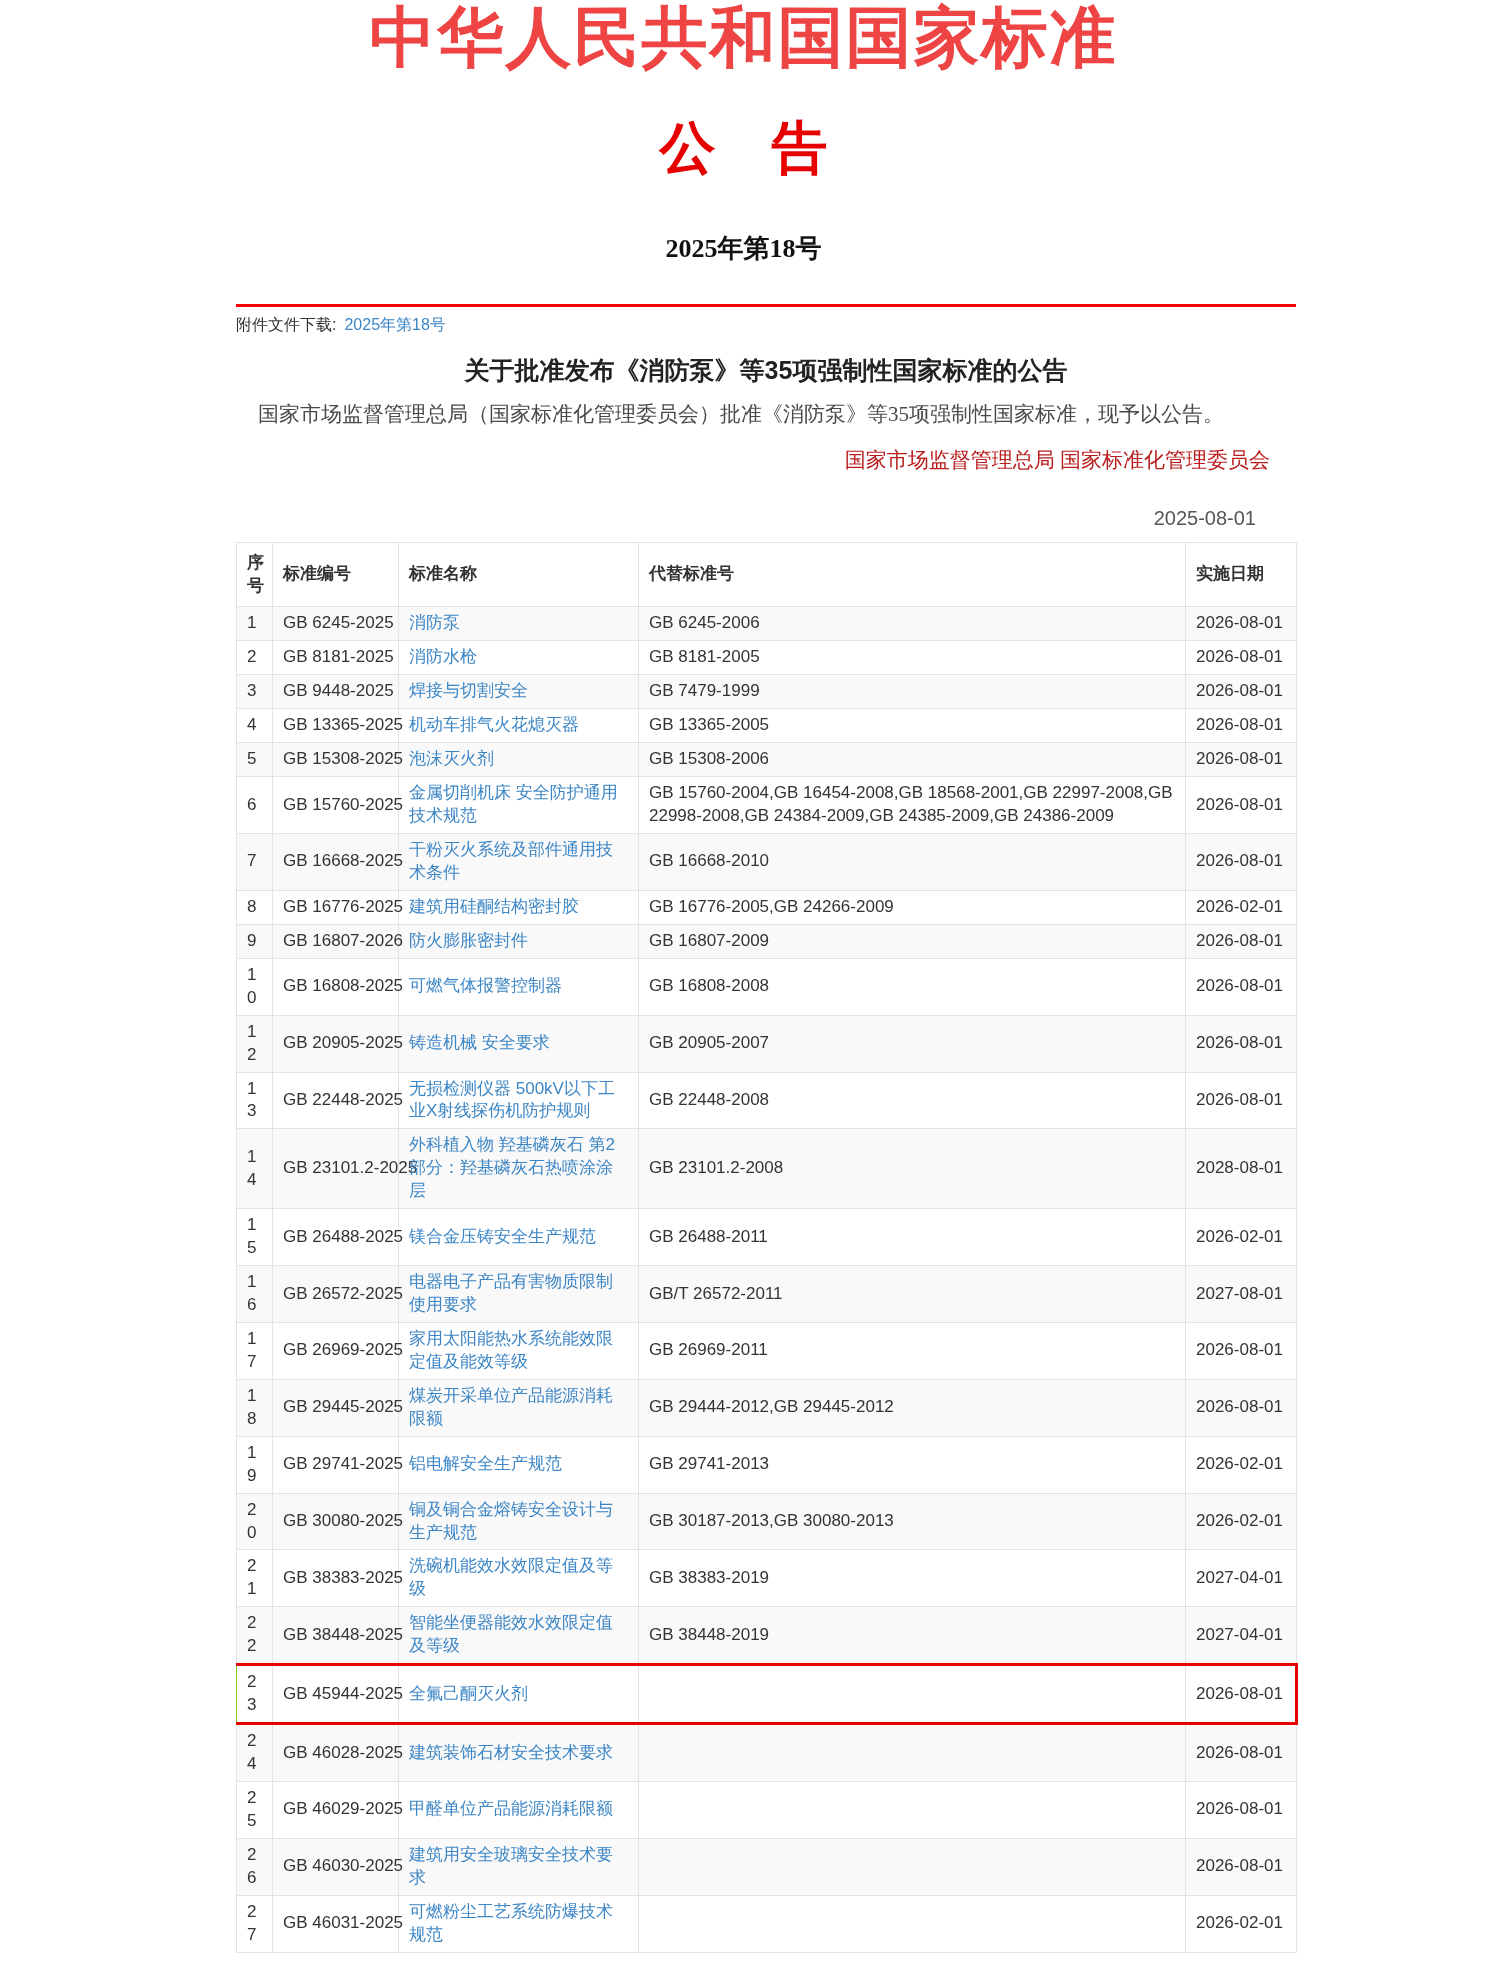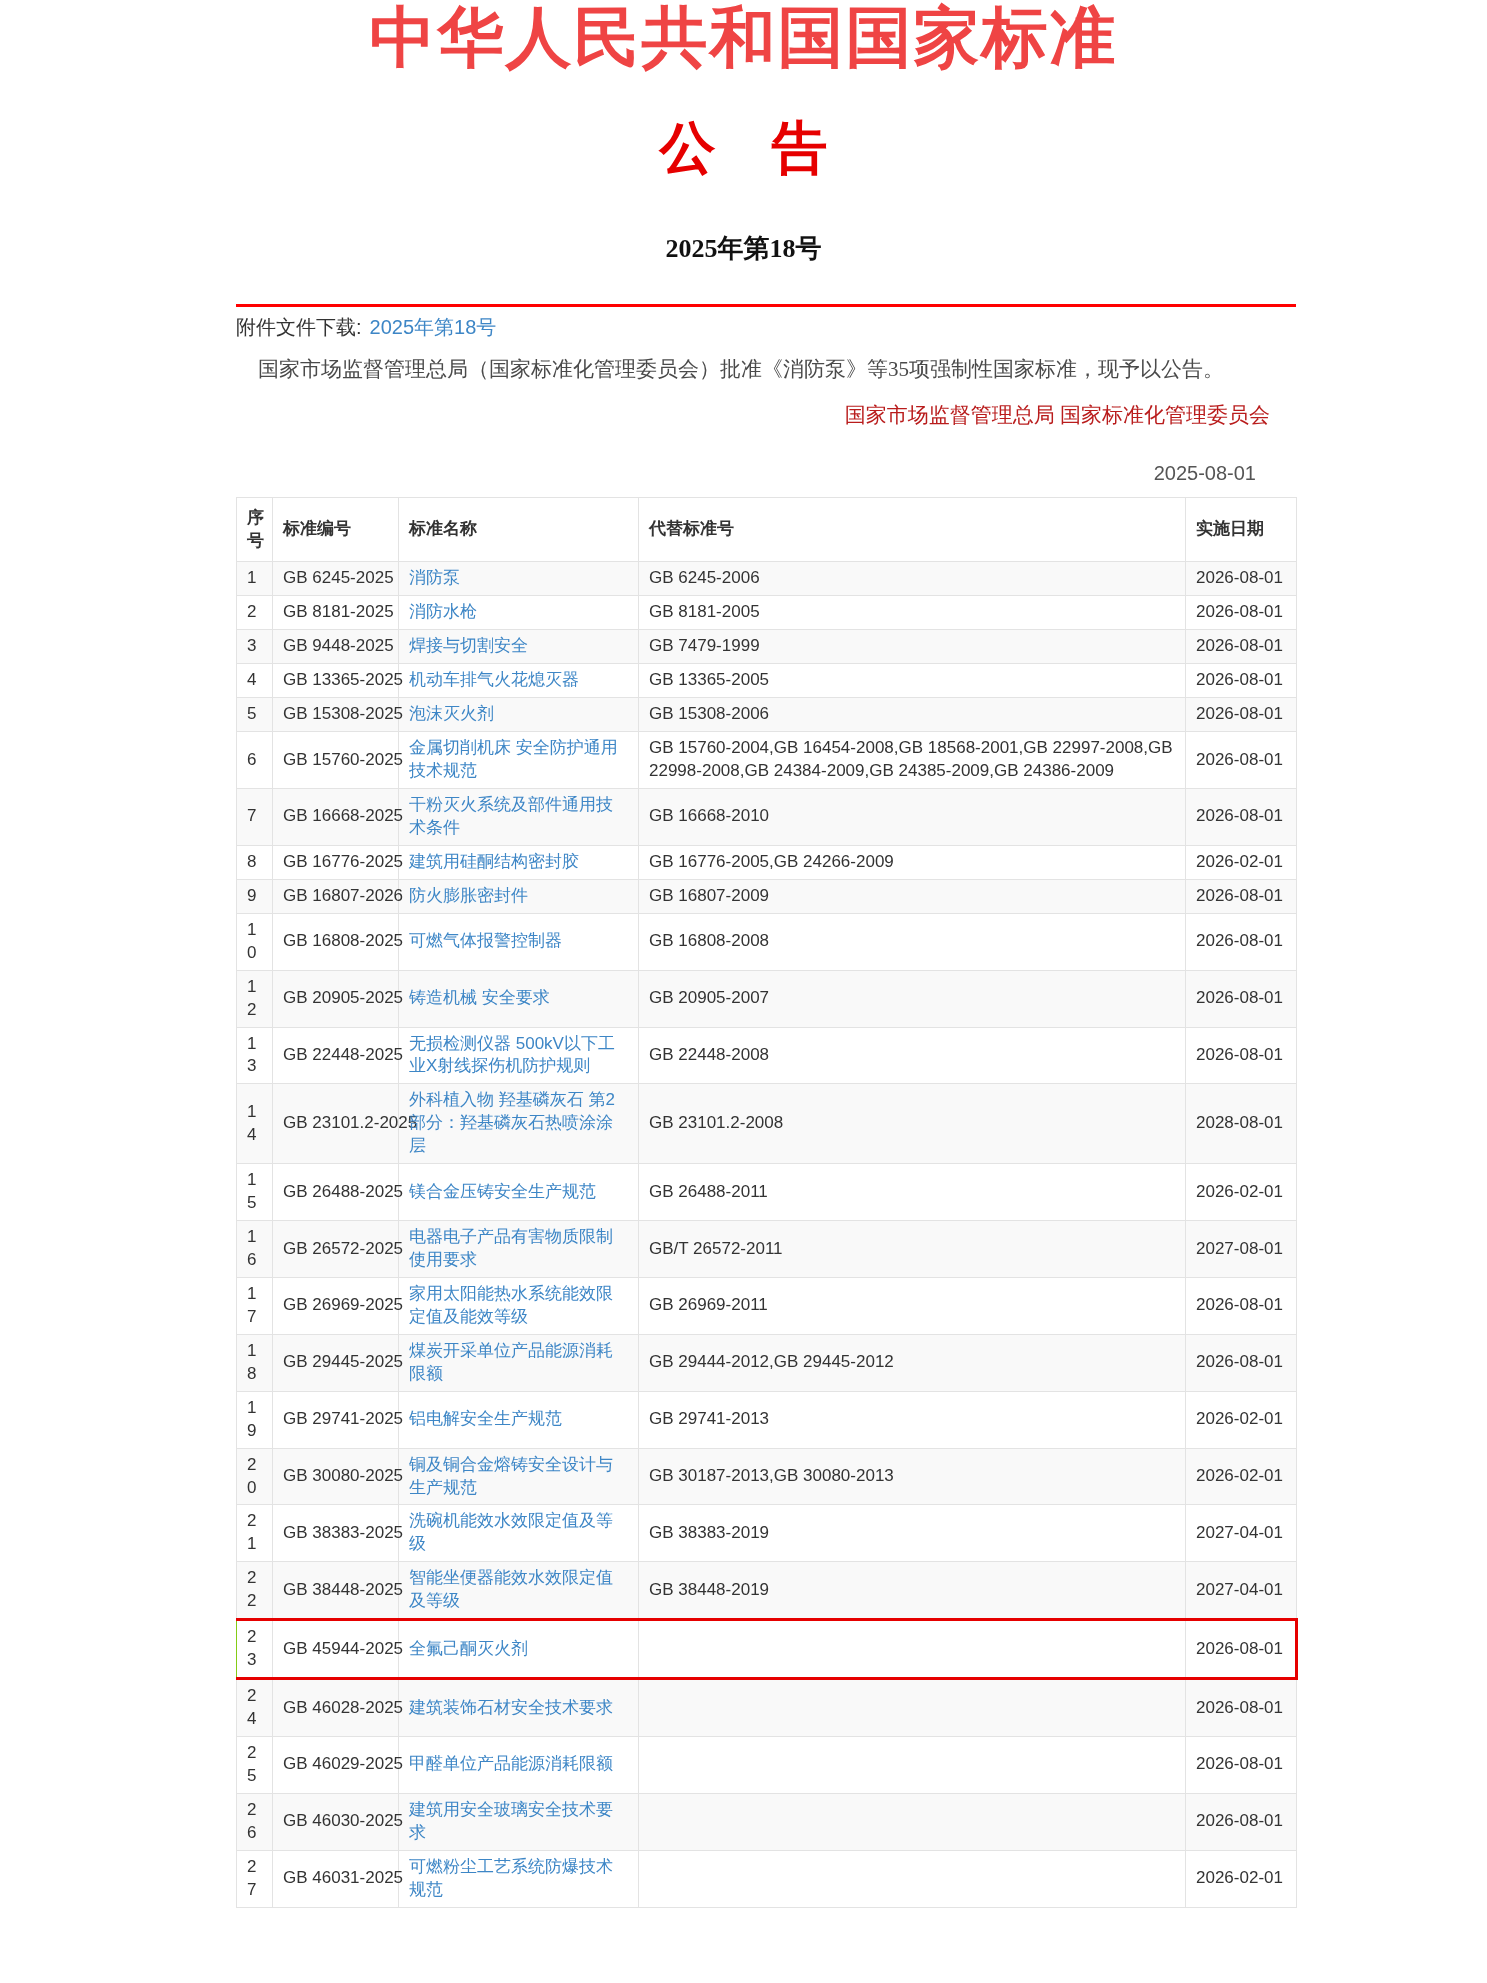--- a/index.html
+++ b/index.html
@@ -6,21 +6,21 @@
   body{width:1487px;min-height:1983px;color:#333;font-family:"Liberation Sans","DejaVu Sans",sans-serif;}
   .top{text-align:center;}
   .main-title{font-family:"Liberation Serif","DejaVu Serif",serif;color:#ef4444;font-weight:700;
     font-size:66px;line-height:1.15;margin:0 0 0;letter-spacing:2px;}
   .subtitle{font-family:"Liberation Serif","DejaVu Serif",serif;color:#e60000;font-weight:700;
     font-size:56px;line-height:1.1;margin:42px 16px 0;}
   .issue{font-family:"Liberation Serif","DejaVu Serif",serif;color:#111;font-size:26px;
     line-height:1.1;margin:56px 0 0;font-weight:700;}
   .content{width:1060px;margin-left:236px;}
   .red-divider{height:3px;background:#ff0000;border:none;margin:40px 0 0;}
-  .attach{margin-top:8px;font-size:20px;line-height:1.25;color:#333;}
+  .attach{margin-top:8px;font-size:16px;line-height:1.25;color:#333;}
   .attach a{color:#3d86c6;text-decoration:none;margin-left:8px;}
   .ann-title{margin-top:20px;text-align:center;font-size:25px;font-weight:700;color:#222;line-height:1.2;}
   .para{margin-top:16px;font-family:"Liberation Serif","DejaVu Serif",serif;font-size:21px;
     color:#4a4a4a;line-height:1.3;padding-left:22px;}
   .signature{margin-top:20px;text-align:right;font-family:"Liberation Serif","DejaVu Serif",serif;
     font-size:21px;color:#b91c1c;line-height:1.2;padding-right:26px;}
   .sign-date{margin-top:32px;text-align:right;font-size:20px;color:#555;line-height:1.2;padding-right:40px;}
   table.standards{width:100%;border-collapse:collapse;margin-top:12px;font-size:17px;table-layout:fixed;}
   .standards th,.standards td{border:1px solid #e3e3e3;text-align:left;vertical-align:middle;
     line-height:1.35;padding:5px 10px;word-wrap:break-word;}
@@ -44,20 +44,21 @@
   <div class="issue">2025年第18号</div>
 </div>
 
 <div class="content">
   <div class="red-divider"></div>
 
   <div class="attach">
     <span>附件文件下载:</span><a href="#">2025年第18号</a>
   </div>
 
+  <div class="ann-title">关于批准发布《消防泵》等35项强制性国家标准的公告</div>
 
   <div class="para">国家市场监督管理总局（国家标准化管理委员会）批准《消防泵》等35项强制性国家标准，现予以公告。</div>
 
   <div class="signature">国家市场监督管理总局 国家标准化管理委员会</div>
 
   <div class="sign-date">2025-08-01</div>
 
   <table class="standards">
     <colgroup>
         <col class="c1">

